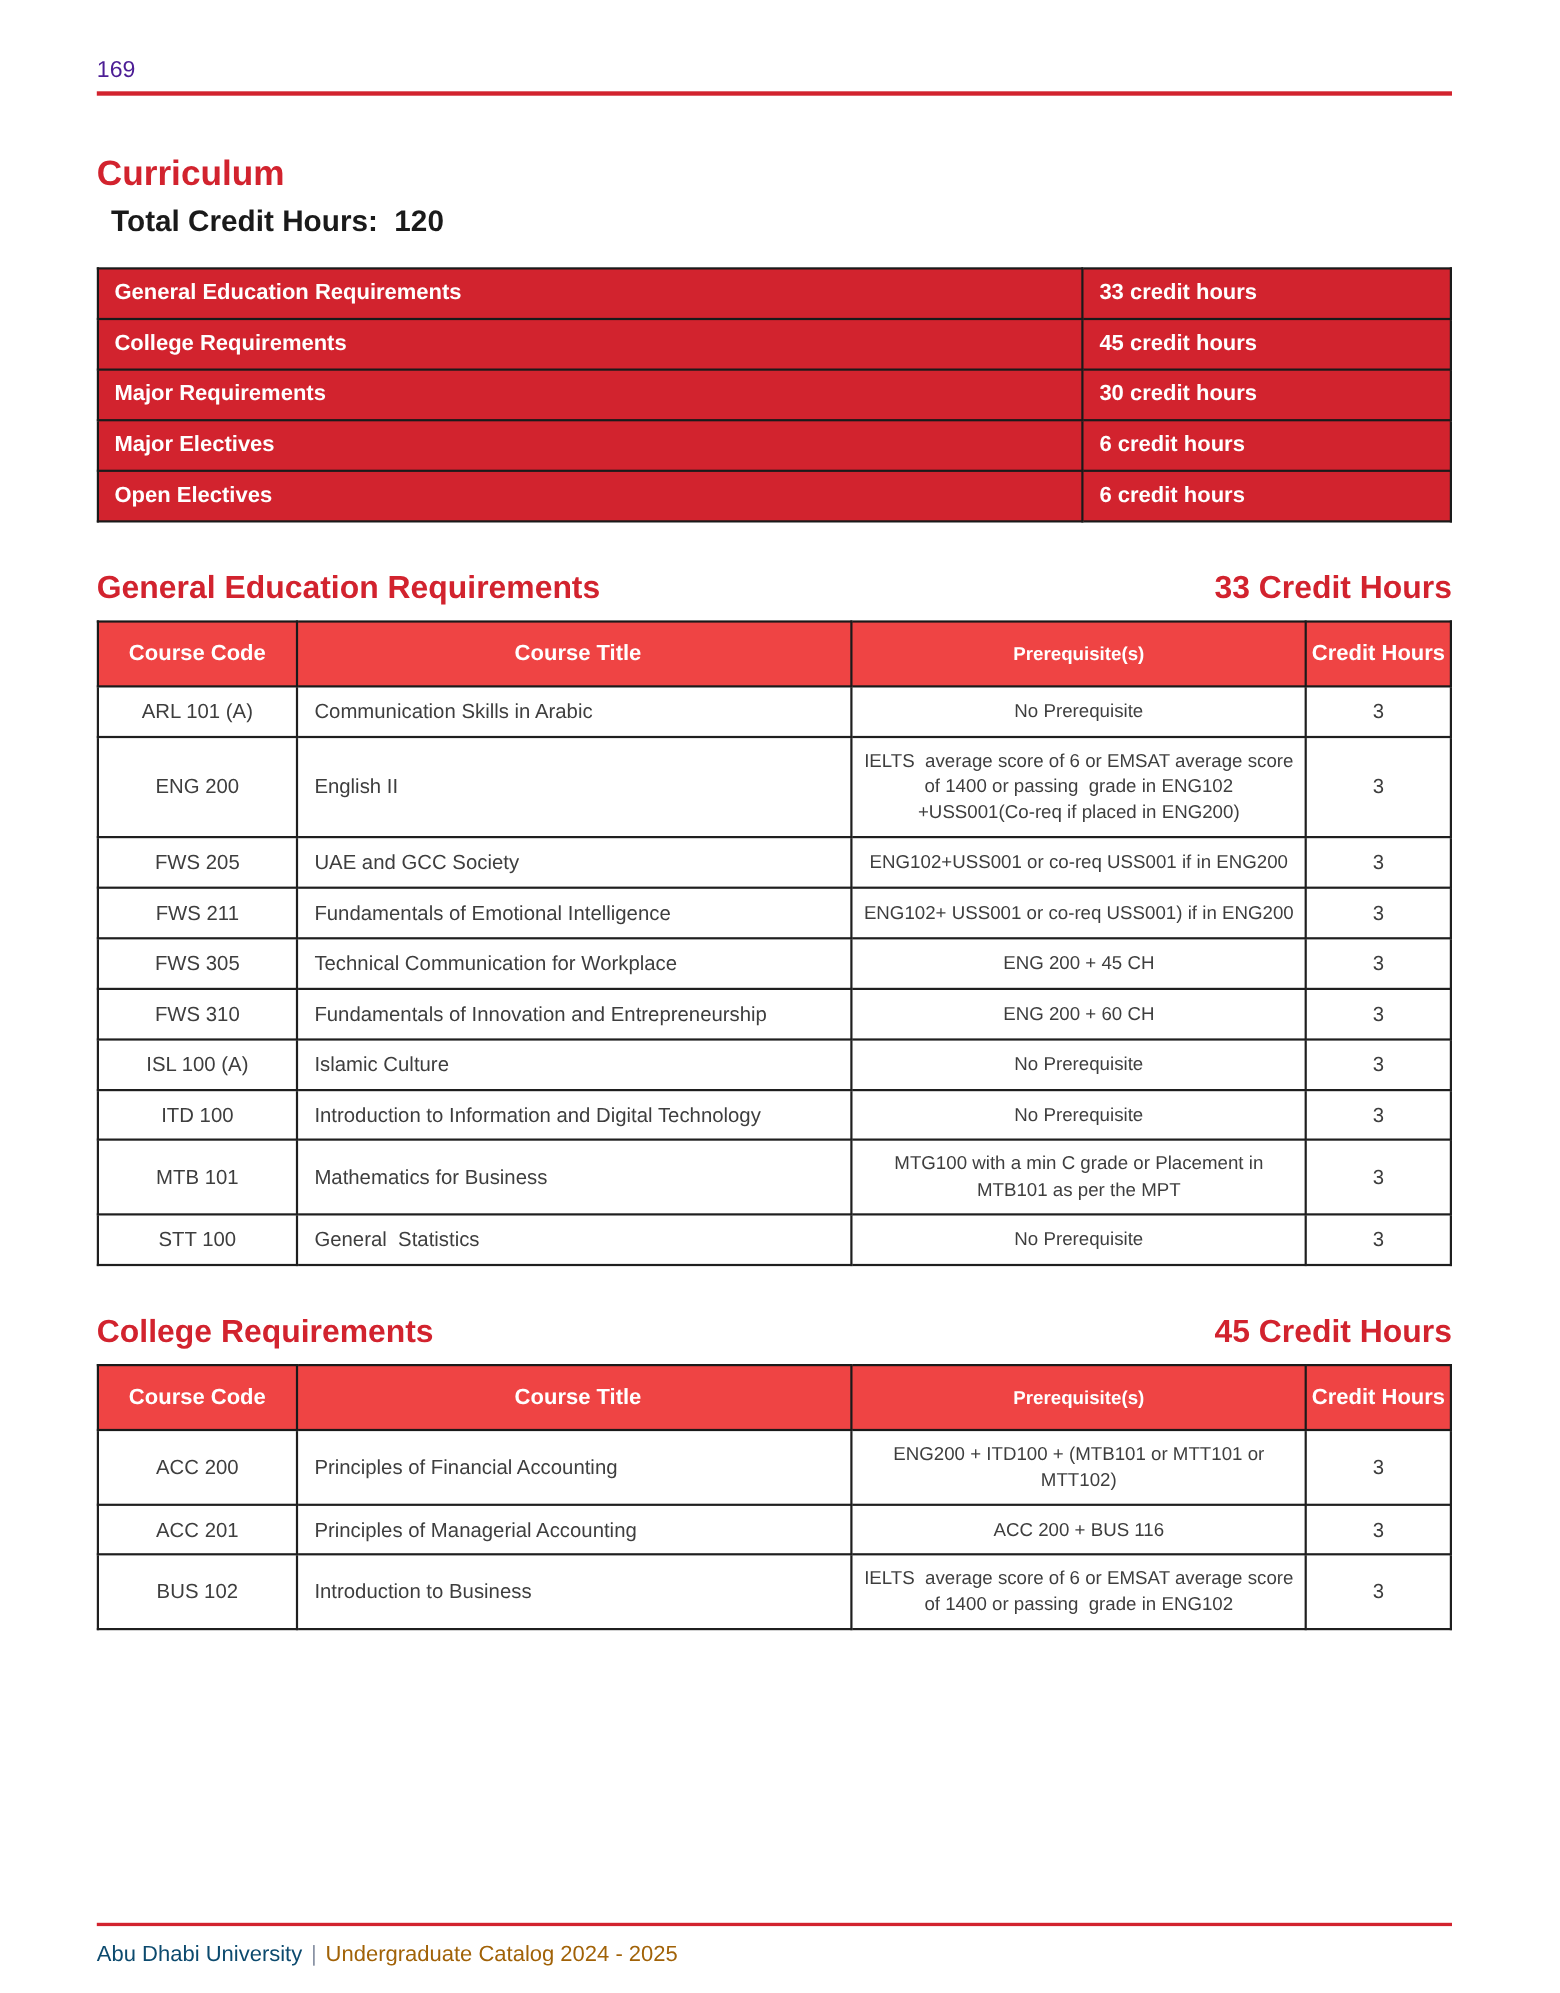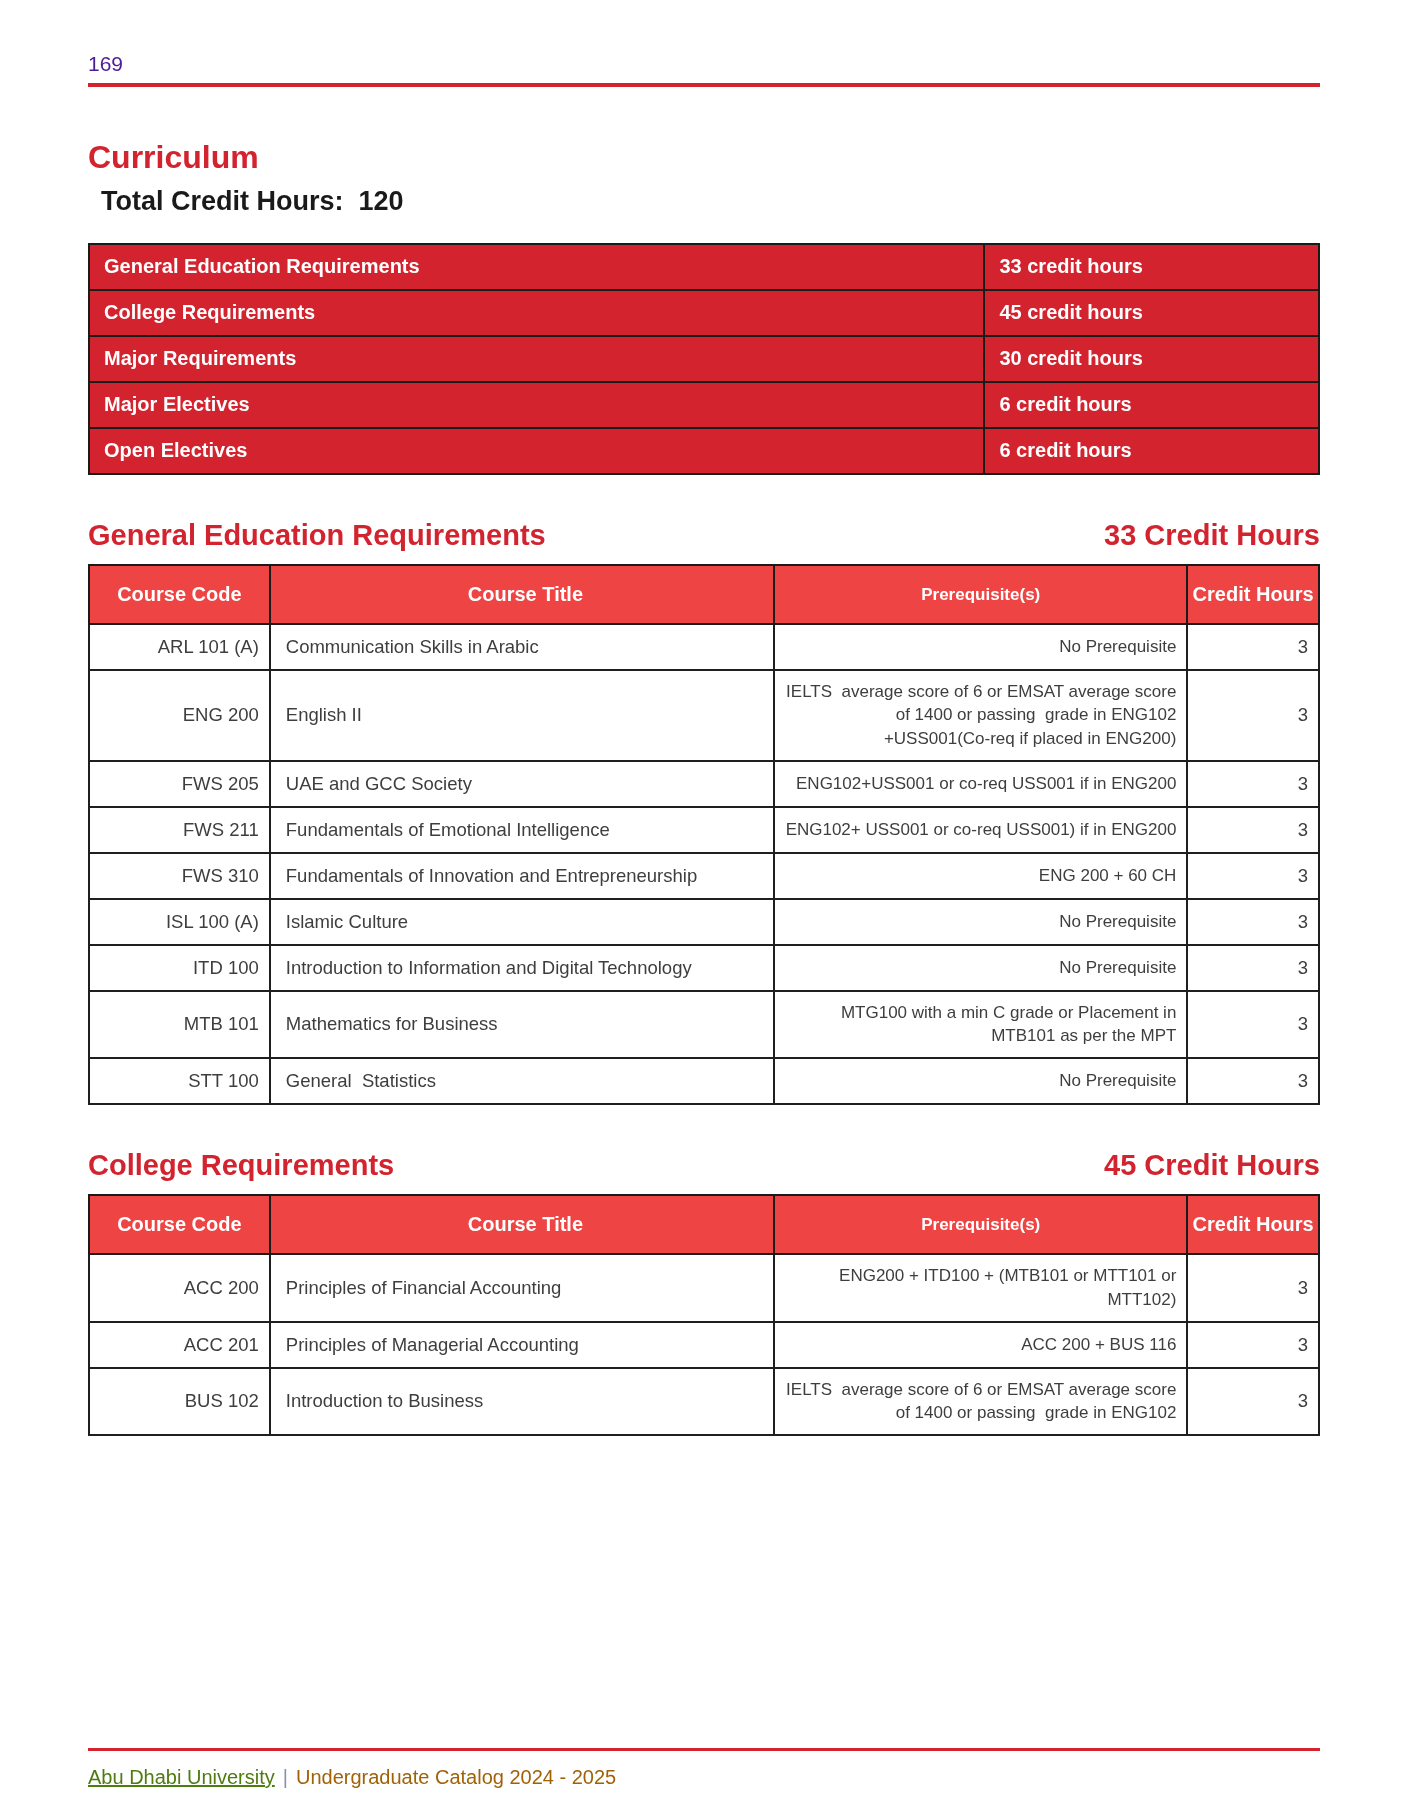--- a/index.html
+++ b/index.html
@@ -33,33 +33,33 @@
     margin-top:44px;margin-bottom:12px;}
   .section-title,.section-credits{font-size:29px;font-weight:bold;color:#D2232E;}
 
   
   .course-table th{
     background:#ef4444;color:#ffffff;font-weight:bold;font-size:20px;
     border:2px solid #1a1a1a;padding:16px 8px;text-align:center;line-height:1.25;
   }
   .course-table td{
     border:2px solid #1f1f1f;font-size:18.5px;color:#3e3e3e;
-    text-align:right;vertical-align:middle;padding:9px 10px;line-height:1.4;
+    text-align:center;vertical-align:middle;padding:9px 10px;line-height:1.4;
   }
   .course-table .c0{width:14.7%;}
   .course-table .c1{width:41.0%;text-align:left;padding-left:15px;white-space:pre-wrap;}
   .course-table .c2{width:33.6%;font-size:17px;white-space:pre-wrap;}
   .course-table .c3{width:10.7%;}
   .course-table th.hcol-hours{padding-left:4px;padding-right:4px;}
 
   
   .footer{position:absolute;left:88px;top:1748px;width:1232px;}
   .footer-rule{height:3px;background:#D2232E;border:none;}
   .footer-text{margin-top:15px;font-size:20px;}
-  .footer-univ{color:#4d7c0f;text-decoration:underline;}
+  .footer-univ{color:#0c4a6e;}
   .footer-sep{color:#8a93a5;padding:0 8px;}
   .footer-catalog{color:#a16207;}
 </style>
 </head>
 <body>
 
 <div class="content">
 
   <div class="page-number">169</div>
   <div class="top-rule"></div>
@@ -124,20 +124,26 @@
           <td class="c2">ENG102+USS001 or co-req USS001 if in ENG200</td>
           <td class="c3">3</td>
         </tr>
         <tr>
           <td class="c0">FWS 211</td>
           <td class="c1">Fundamentals of Emotional Intelligence</td>
           <td class="c2">ENG102+ USS001 or co-req USS001) if in ENG200</td>
           <td class="c3">3</td>
         </tr>
         <tr>
+          <td class="c0">FWS 305</td>
+          <td class="c1">Technical Communication for Workplace</td>
+          <td class="c2">ENG 200 + 45 CH</td>
+          <td class="c3">3</td>
+        </tr>
+        <tr>
           <td class="c0">FWS 310</td>
           <td class="c1">Fundamentals of Innovation and Entrepreneurship</td>
           <td class="c2">ENG 200 + 60 CH</td>
           <td class="c3">3</td>
         </tr>
         <tr>
           <td class="c0">ISL 100 (A)</td>
           <td class="c1">Islamic Culture</td>
           <td class="c2">No Prerequisite</td>
           <td class="c3">3</td>

